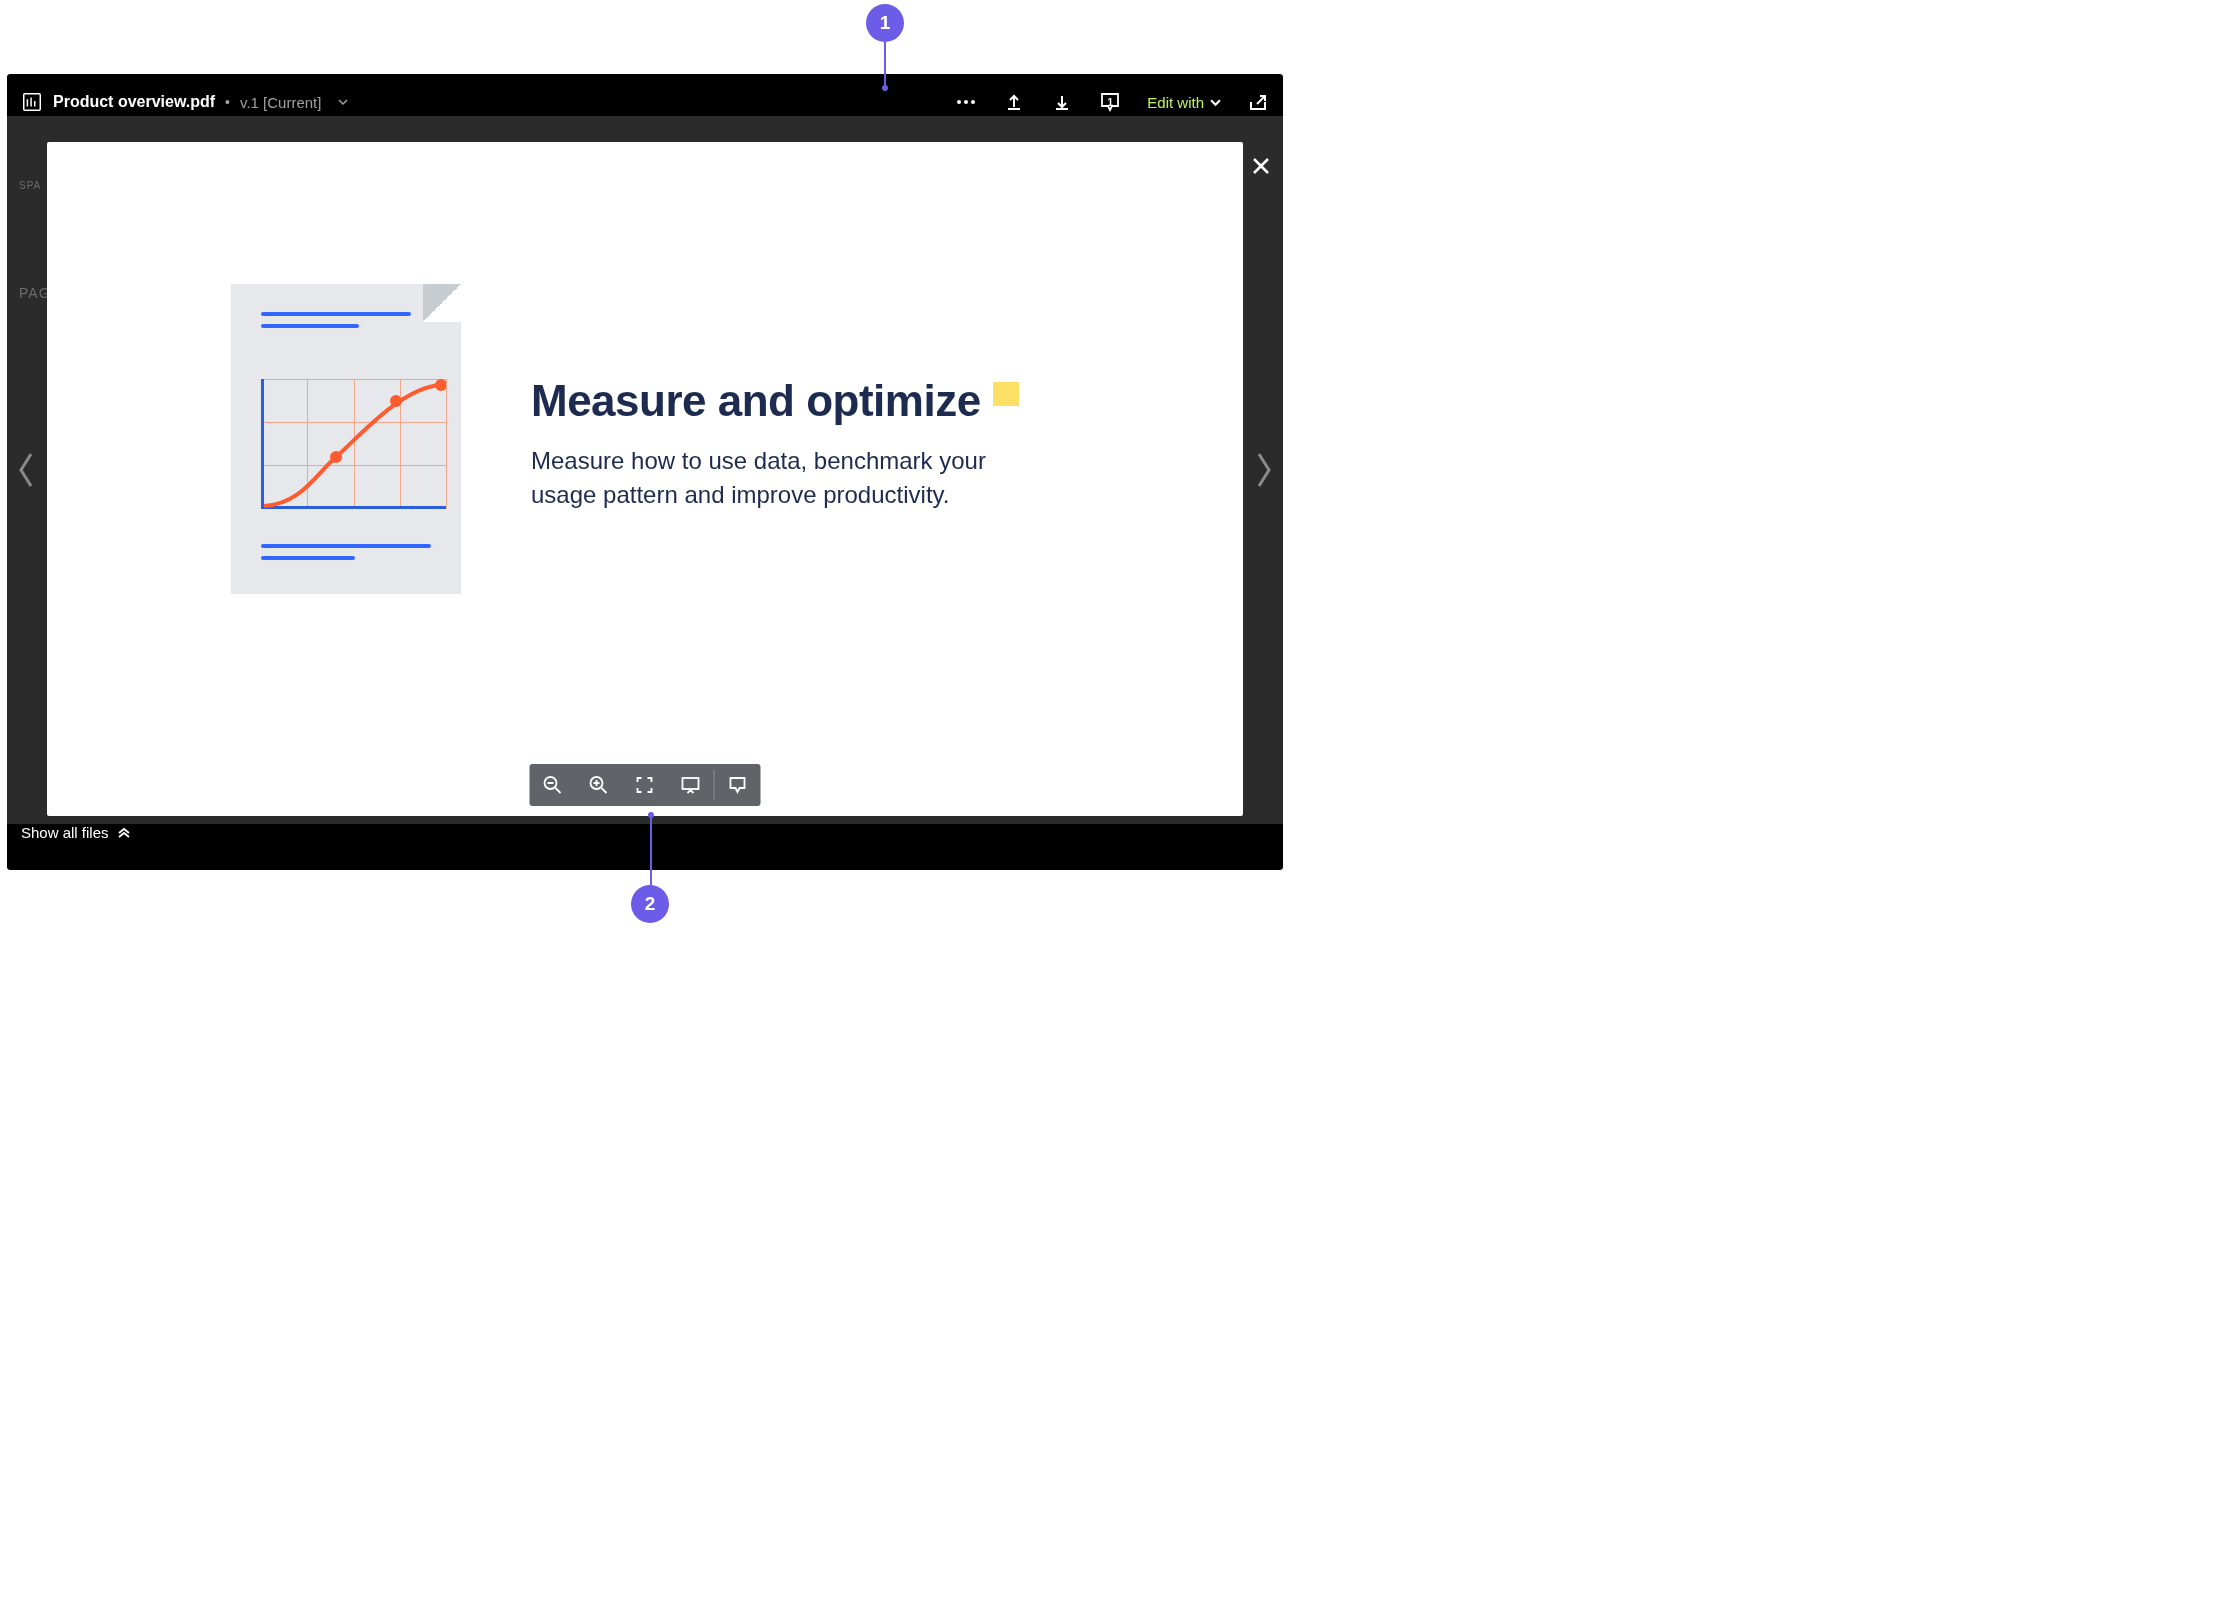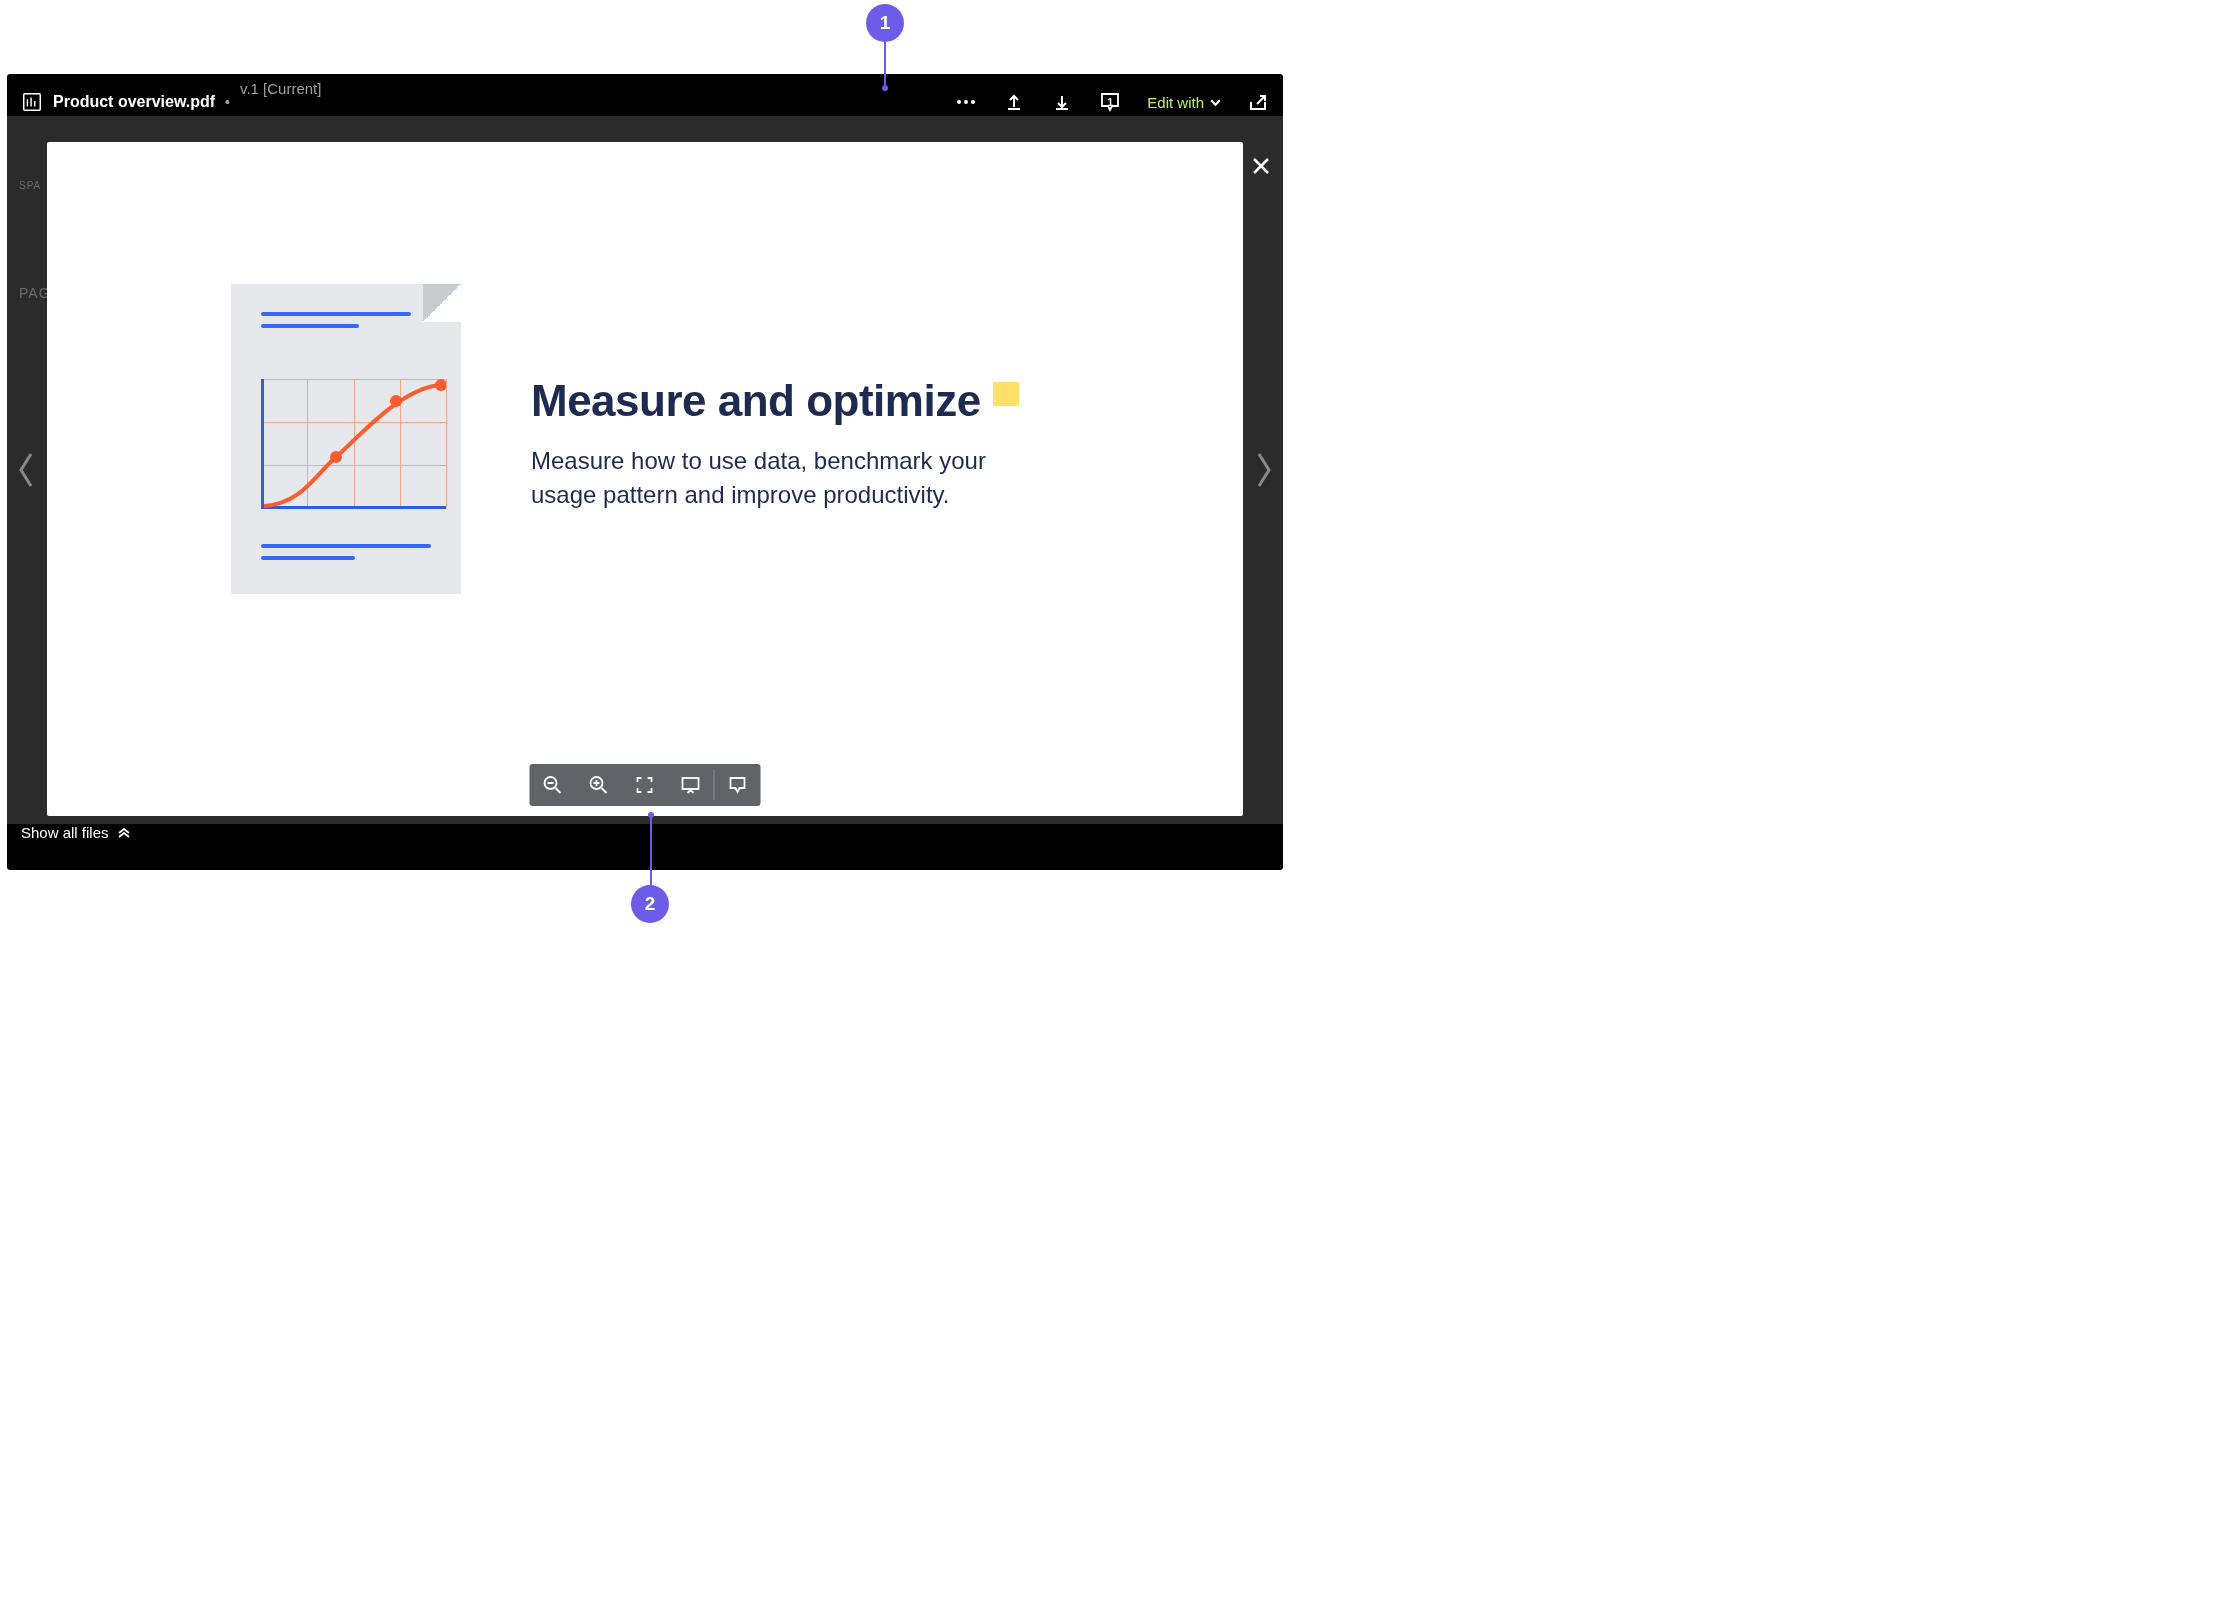--- a/index.html
+++ b/index.html
@@ -25,21 +25,21 @@
     background: #000;
     display: flex;
     align-items: center;
     color: #fff;
     padding: 0 14px;
     gap: 10px;
   }
   .header-left { display: flex; align-items: center; gap: 10px; flex: 1; }
   .filename { font-size: 16px; font-weight: 600; color: #fff; }
   .version-sep { color: #a0a0a0; font-size: 14px; }
-  .version { color: #a0a0a0; font-size: 15px; display: flex; align-items: center; gap: 17px; cursor:pointer;flex-direction:column;}
+  .version { color: #a0a0a0; font-size: 15px; display: flex; align-items: center; gap: 17px; cursor:pointer;}
   .header-actions { display: flex; align-items: center; gap: 26px; }
   .icon-btn { width: 22px; height: 22px; display: flex; align-items: center; justify-content: center; cursor: pointer; color:#fff; position:relative;}
   .edit-with { font-size: 15px; font-weight: 400; color: #bef264; display: flex; align-items: center; gap: 6px; cursor:pointer;}
 
   .viewer-body {
     position: absolute;
     top: 42px; left: 0; right: 0; bottom: 46px;
     background: rgba(0,0,0,0.55);
   }
   

